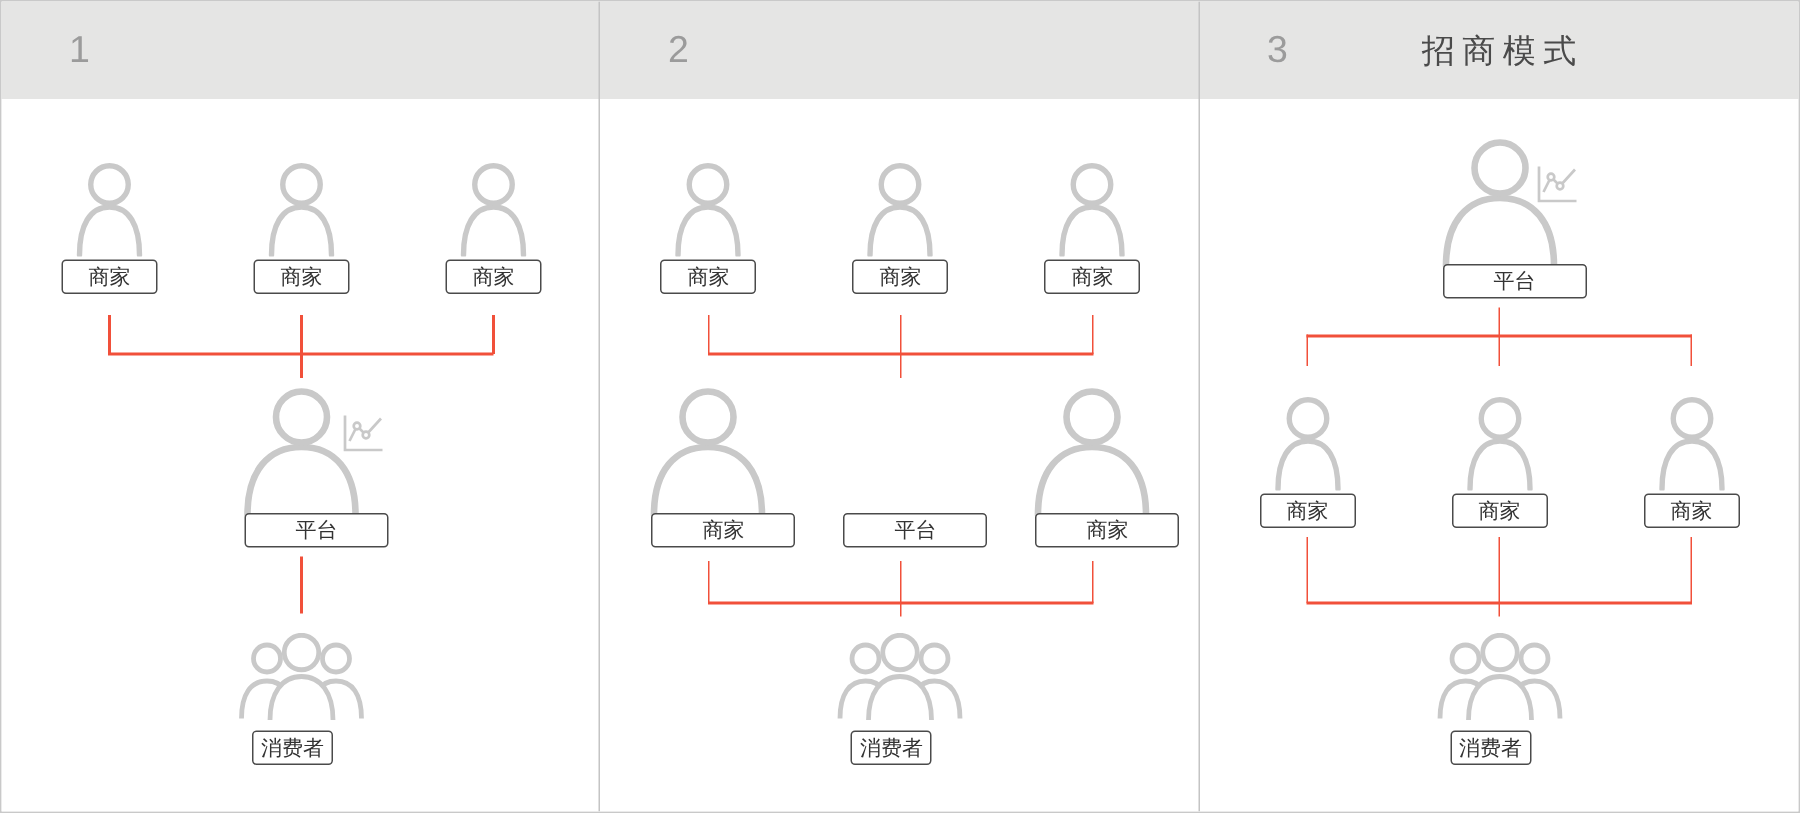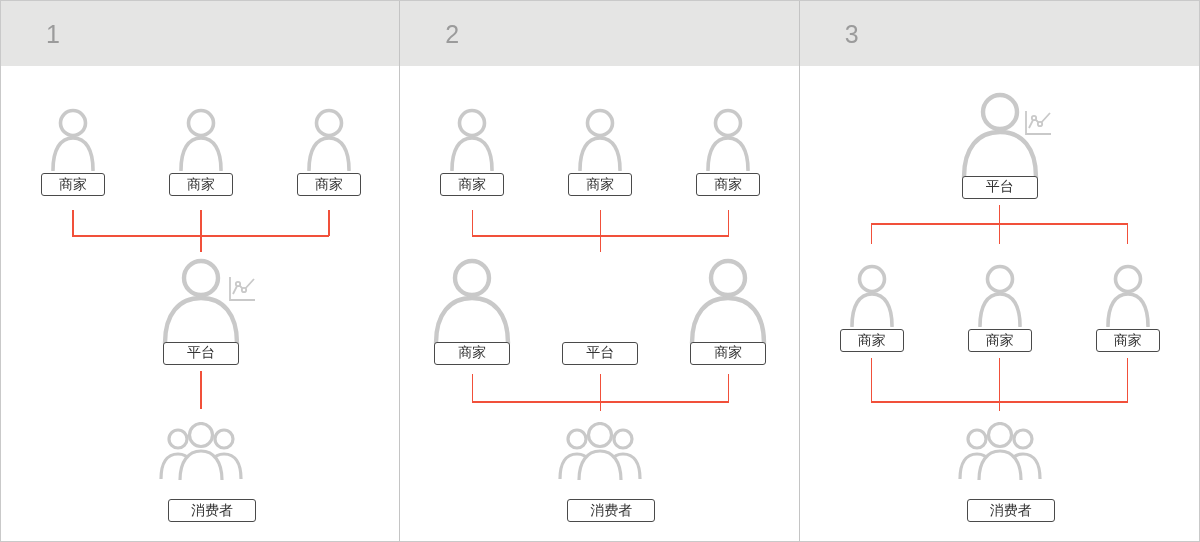--- a/index.html
+++ b/index.html
@@ -39,22 +39,22 @@
   .abs { position:absolute; }
 
   
   .node-label {
     position:absolute; height:23px; line-height:21px;
     text-align:center; background:#fff;
     border:1px solid #4a4a4a; border-radius:3px;
     font-size:14px; color:#333;
   }
   .w-sm { width:64px; }
-  .w-md { width:76px;font-family:Liberation Mono, monospace; }
-  .w-cn { width:88px;margin-top:12px; }
+  .w-md { width:96px; }
+  .w-cn { width:54px; }
 
   
   .rline { position:absolute; background:#f1503a; }
   .rline.v { width:1.5px; }
   .rline.h { height:1.5px; }
 
   svg { display:block; }
 </style>
 </head>
 <body>
@@ -90,20 +90,21 @@
 
   <div class="header-row">
     <div class="header-cell">
       <span class="panel-number">1</span>
     </div>
     <div class="header-cell">
       <span class="panel-number">2</span>
     </div>
     <div class="header-cell">
       <span class="panel-number">3</span>
+      <span class="panel-title">招商模式</span>
     </div>
   </div>
 
   <div class="body-row">
 
     <div class="panel-body">
 
       <svg class="abs" style="left:48px;top:41px" width="48" height="64">
           <use href="#person-sm"></use>
         </svg>

